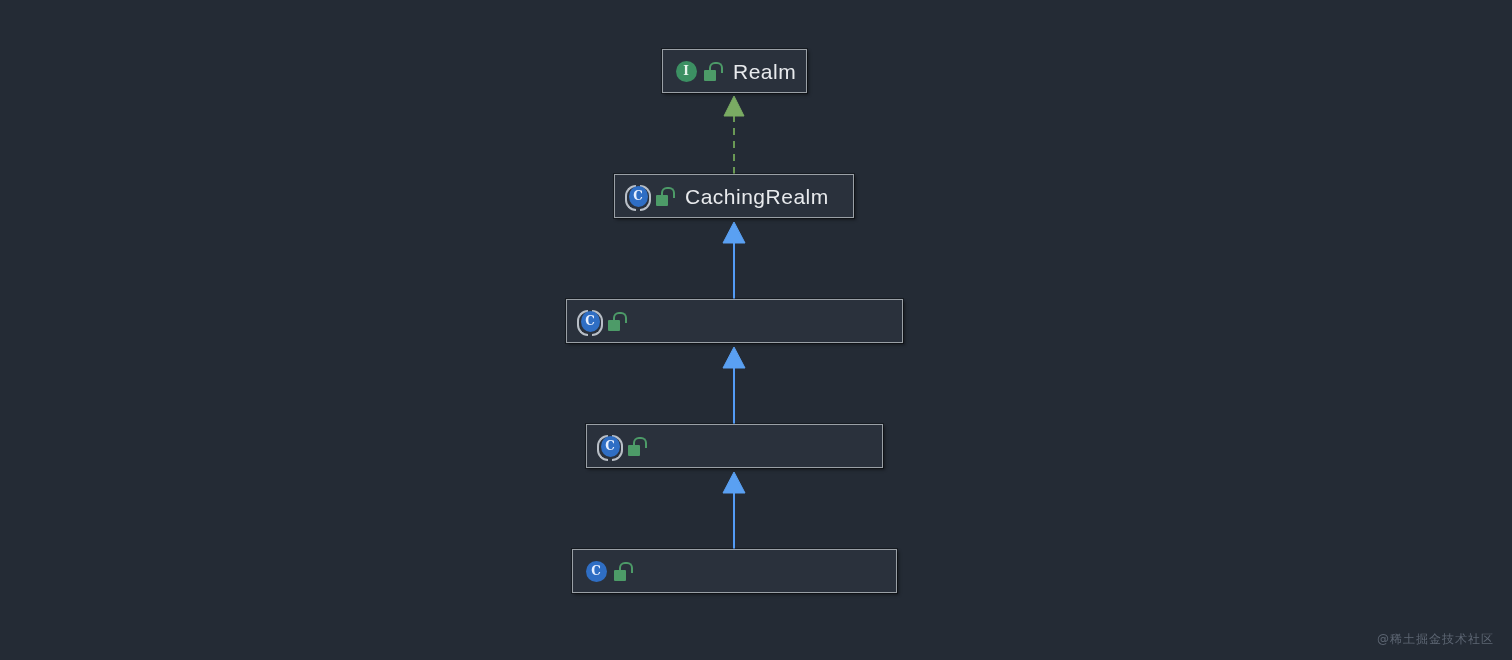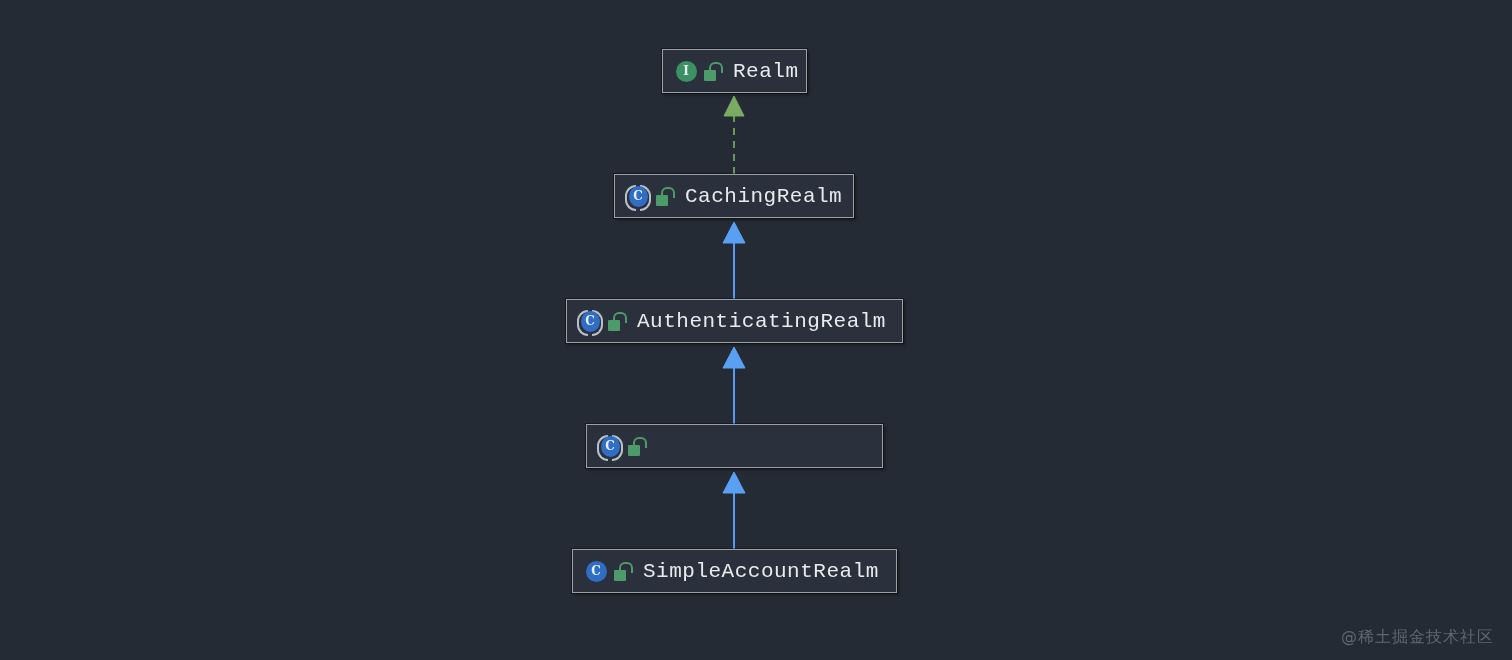--- a/index.html
+++ b/index.html
@@ -39,21 +39,21 @@
     box-sizing: border-box;
     background: #2a313c;
     border: 1px solid #9aa0a6;
     box-shadow: 0 0 0 1px rgba(0,0,0,0.35), 2px 2px 3px rgba(0,0,0,0.40);
     padding: 0 14px 0 10px;
     height: 44px;
     white-space: nowrap;
   }
 
   .uml-node .node-label {
-    font-family: Liberation Mono, monospace;
+    font-family: Liberation Sans, sans-serif;
     font-size: 21px;
     letter-spacing: 0.5px;
     color: #e8eaed;
     margin-left: 12px;
     line-height: 1;
   }
 
   
   .icon-slot {
     position: relative;
@@ -167,21 +167,21 @@
     background: #4d9b68;
     border-radius: 1px;
   }
 
   
   #watermark {
     position: absolute;
     right: 18px;
     bottom: 12px;
     font-family: "DejaVu Sans", "Liberation Sans", sans-serif;
-    font-size: 16px;
+    font-size: 12px;
     color: #5d6673;
     letter-spacing: 1px;
     user-select: none;
   }
 </style>
 </head>
 <body>
 
 <div id="diagram-canvas">
 
@@ -239,21 +239,20 @@
       <span class="icon-abstract-class">
         <span class="paren paren-left"></span>
         <span class="disc">C</span>
         <span class="paren paren-right"></span>
       </span>
     </span>
     <span class="icon-lock-open">
       <span class="shackle"></span>
         <span class="body"></span>
     </span>
-    <span class="node-label">AuthenticatingRealm</span>
   </div>
 
   <div class="uml-node" style="left:586px; top:424px; width:297px;">
     <span class="icon-slot">
       <span class="icon-abstract-class">
         <span class="paren paren-left"></span>
         <span class="disc">C</span>
         <span class="paren paren-right"></span>
       </span>
     </span>
@@ -264,17 +263,16 @@
   </div>
 
   <div class="uml-node" style="left:572px; top:549px; width:325px;">
     <span class="icon-slot">
       <span class="icon-class">C</span>
     </span>
     <span class="icon-lock-open">
       <span class="shackle"></span>
         <span class="body"></span>
     </span>
-    <span class="node-label">SimpleAccountRealm</span>
   </div>
 
   <div id="watermark">@稀土掘金技术社区</div>
 </div>
 
 </body></html>

